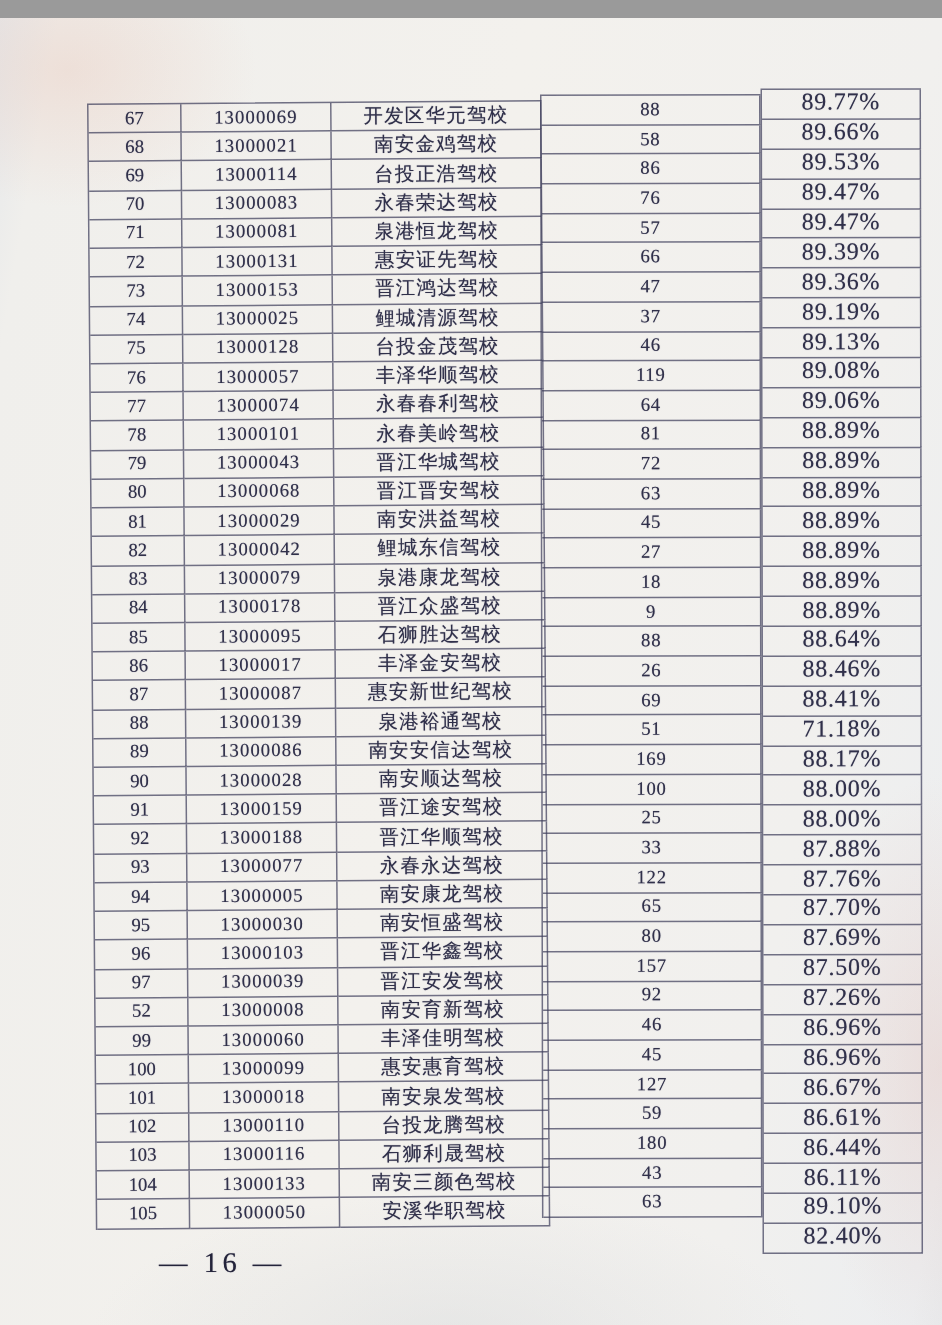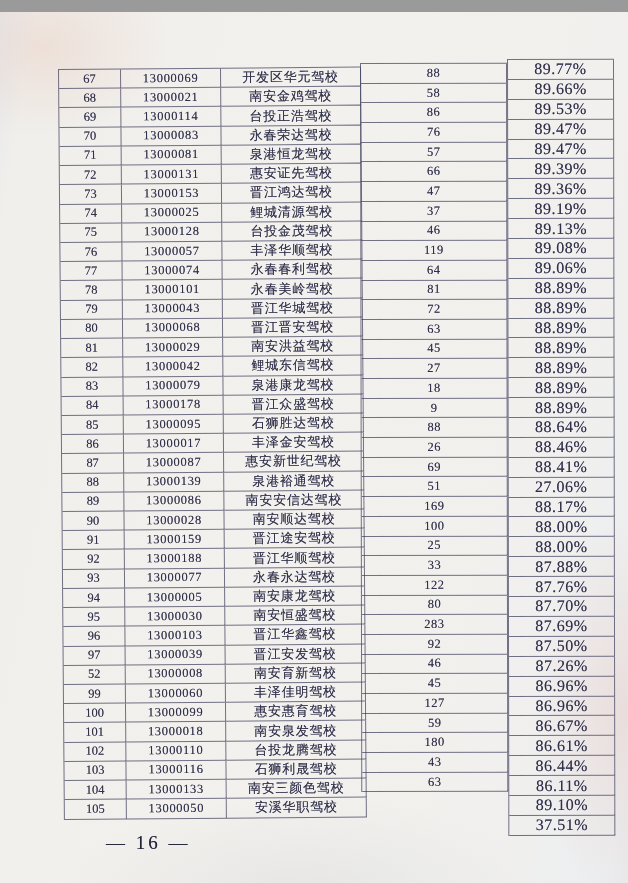--- a/index.html
+++ b/index.html
@@ -208,22 +208,23 @@
         <div class="cell c-count">9</div>
         <div class="cell c-count">88</div>
         <div class="cell c-count">26</div>
         <div class="cell c-count">69</div>
         <div class="cell c-count">51</div>
         <div class="cell c-count">169</div>
         <div class="cell c-count">100</div>
         <div class="cell c-count">25</div>
         <div class="cell c-count">33</div>
         <div class="cell c-count">122</div>
+        <div class="cell c-count">65</div>
         <div class="cell c-count">80</div>
-        <div class="cell c-count">283</div>
+        <div class="cell c-count">157</div>
         <div class="cell c-count">92</div>
         <div class="cell c-count">46</div>
         <div class="cell c-count">45</div>
         <div class="cell c-count">127</div>
         <div class="cell c-count">59</div>
         <div class="cell c-count">180</div>
         <div class="cell c-count">43</div>
         <div class="cell c-count">63</div>
       </div>
     <div id="grid-pct" class="grid">
@@ -241,34 +242,34 @@
         <div class="cell c-pct">88.89%</div>
         <div class="cell c-pct">88.89%</div>
         <div class="cell c-pct">88.89%</div>
         <div class="cell c-pct">88.89%</div>
         <div class="cell c-pct">88.89%</div>
         <div class="cell c-pct">88.89%</div>
         <div class="cell c-pct">88.89%</div>
         <div class="cell c-pct">88.64%</div>
         <div class="cell c-pct">88.46%</div>
         <div class="cell c-pct">88.41%</div>
-        <div class="cell c-pct">27.06%</div>
+        <div class="cell c-pct">71.18%</div>
         <div class="cell c-pct">88.17%</div>
         <div class="cell c-pct">88.00%</div>
         <div class="cell c-pct">88.00%</div>
         <div class="cell c-pct">87.88%</div>
         <div class="cell c-pct">87.76%</div>
         <div class="cell c-pct">87.70%</div>
         <div class="cell c-pct">87.69%</div>
         <div class="cell c-pct">87.50%</div>
         <div class="cell c-pct">87.26%</div>
         <div class="cell c-pct">86.96%</div>
         <div class="cell c-pct">86.96%</div>
         <div class="cell c-pct">86.67%</div>
         <div class="cell c-pct">86.61%</div>
         <div class="cell c-pct">86.44%</div>
         <div class="cell c-pct">86.11%</div>
         <div class="cell c-pct">89.10%</div>
-        <div class="cell c-pct">37.51%</div>
+        <div class="cell c-pct">82.40%</div>
       </div>
   </div>
   <div class="page-number">— 16 —</div>
 </div>
 
 </body></html>

